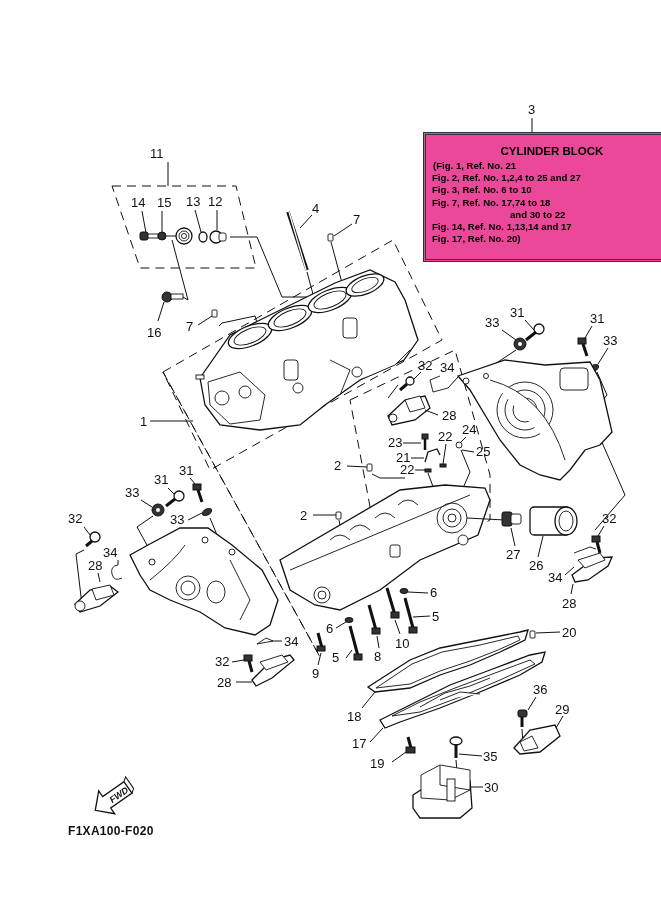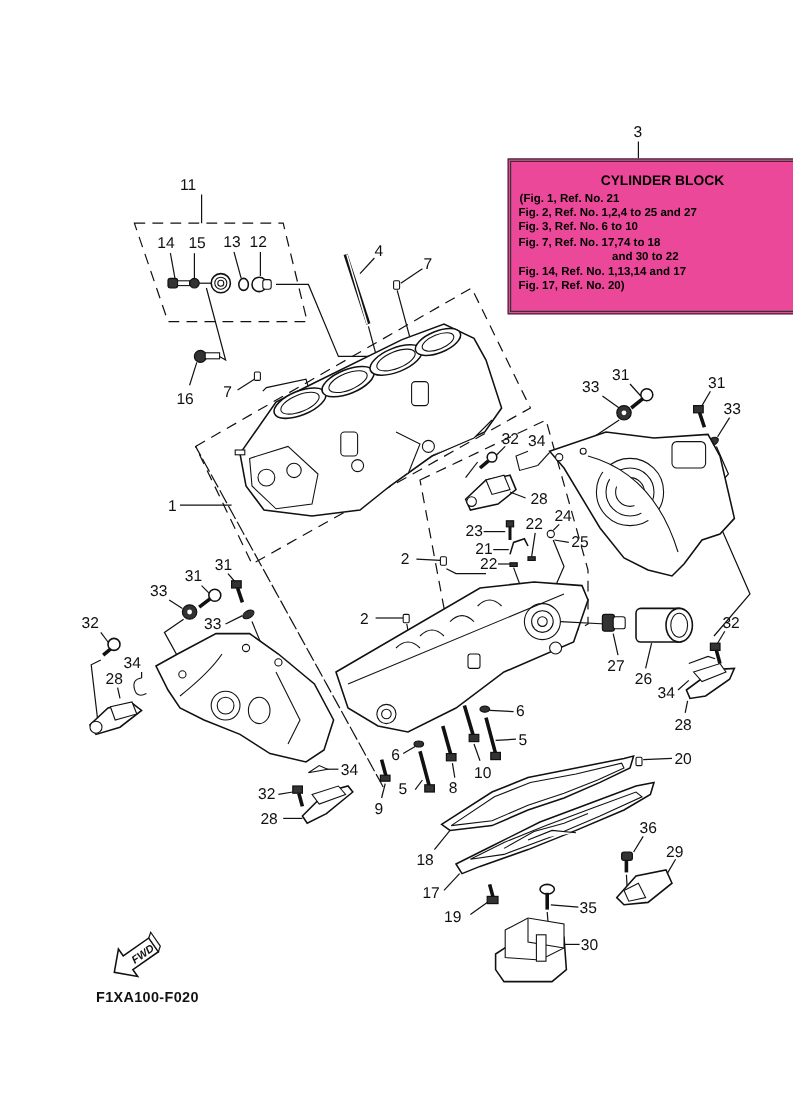--- a/index.html
+++ b/index.html
@@ -10,21 +10,21 @@
     .dash { stroke: #111; stroke-width: 1; fill: none; stroke-dasharray: 9 6; }
     .part { stroke: #111; stroke-width: 1.3; fill: #fff; }
     .part-thin { stroke: #111; stroke-width: 0.9; fill: #fff; }
     .part-dark { stroke: #111; stroke-width: 1; fill: #333; }
     .info-box { position: absolute; left: 423px; top: 132px; width: 258px; height: 130px; border: 3px double #333; background: #ec4899; box-sizing: border-box; padding: 4px 6px; }
     .info-title { font-weight: bold; font-size: 11.5px; text-align: center; line-height: 18px; margin-top: 3px; }
     .info-sub { font-weight: bold; font-size: 11.5px; text-align: center; line-height: 18px; }
     .info-line { font-weight: bold; font-size: 9.6px; line-height: 12.2px; white-space: pre; margin-left: 1px; }
     .info-line.indent { margin-left: 0; }
     .info-line.far { margin-left: 78px; }
-    .figure-code { position: absolute; left: 80px; top: 824px; font-size: 12px; font-weight: bold; color: #111; letter-spacing: 0.3px; }
+    .figure-code { position: absolute; left: 68px; top: 824px; font-size: 12px; font-weight: bold; color: #111; letter-spacing: 0.3px; }
   </style>
 </head>
 <body>
 
 <svg id="diagram" viewBox="0 0 661 913" xmlns="http://www.w3.org/2000/svg">
 
   <polygon class="dash" points="112,186 236,186 256,268 140,268"></polygon>
   <polygon class="dash" points="163,372 393,240 442,340 210,470"></polygon>
   <polygon class="dash" points="163,372 320,657"></polygon>
   <polygon class="dash" points="350,400 455,350 490,475 490,520 420,560 380,560"></polygon>

